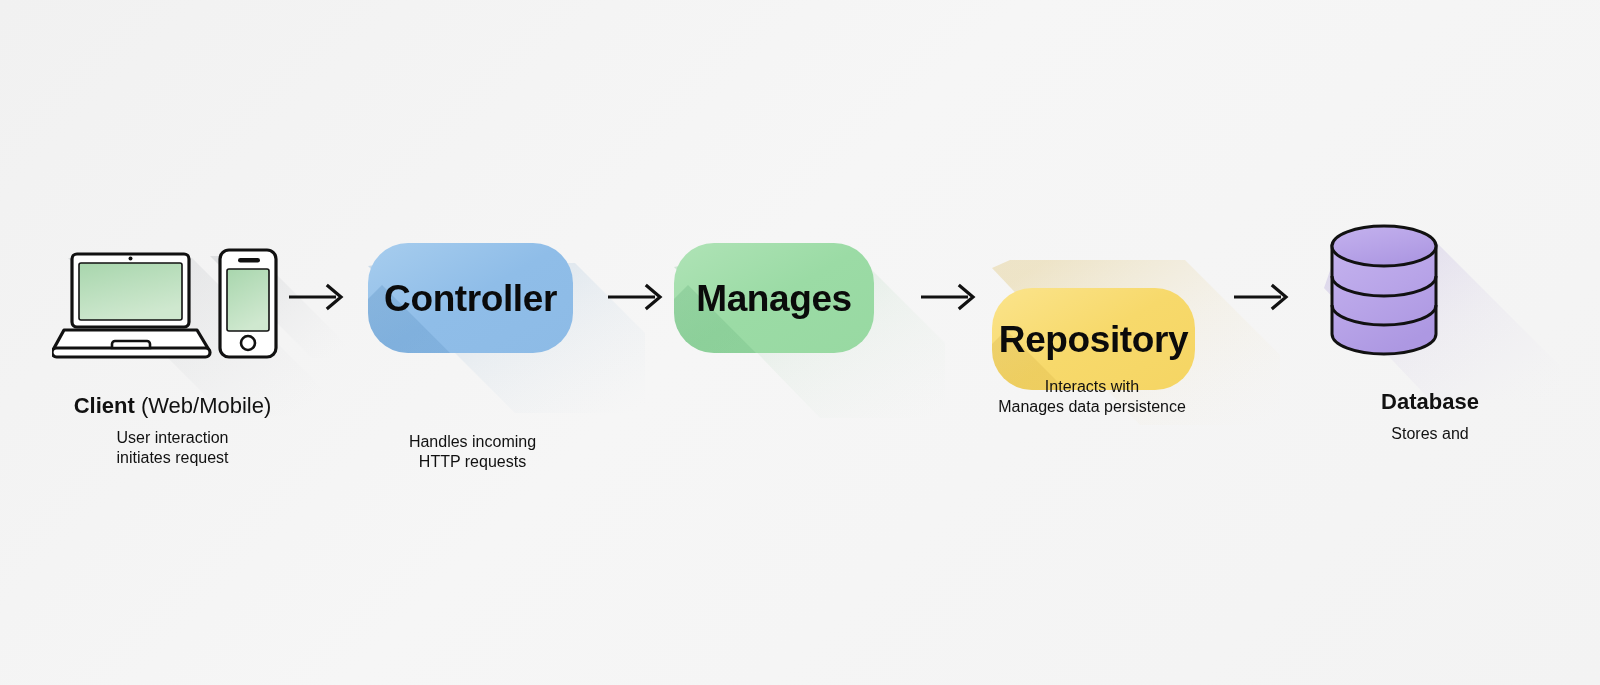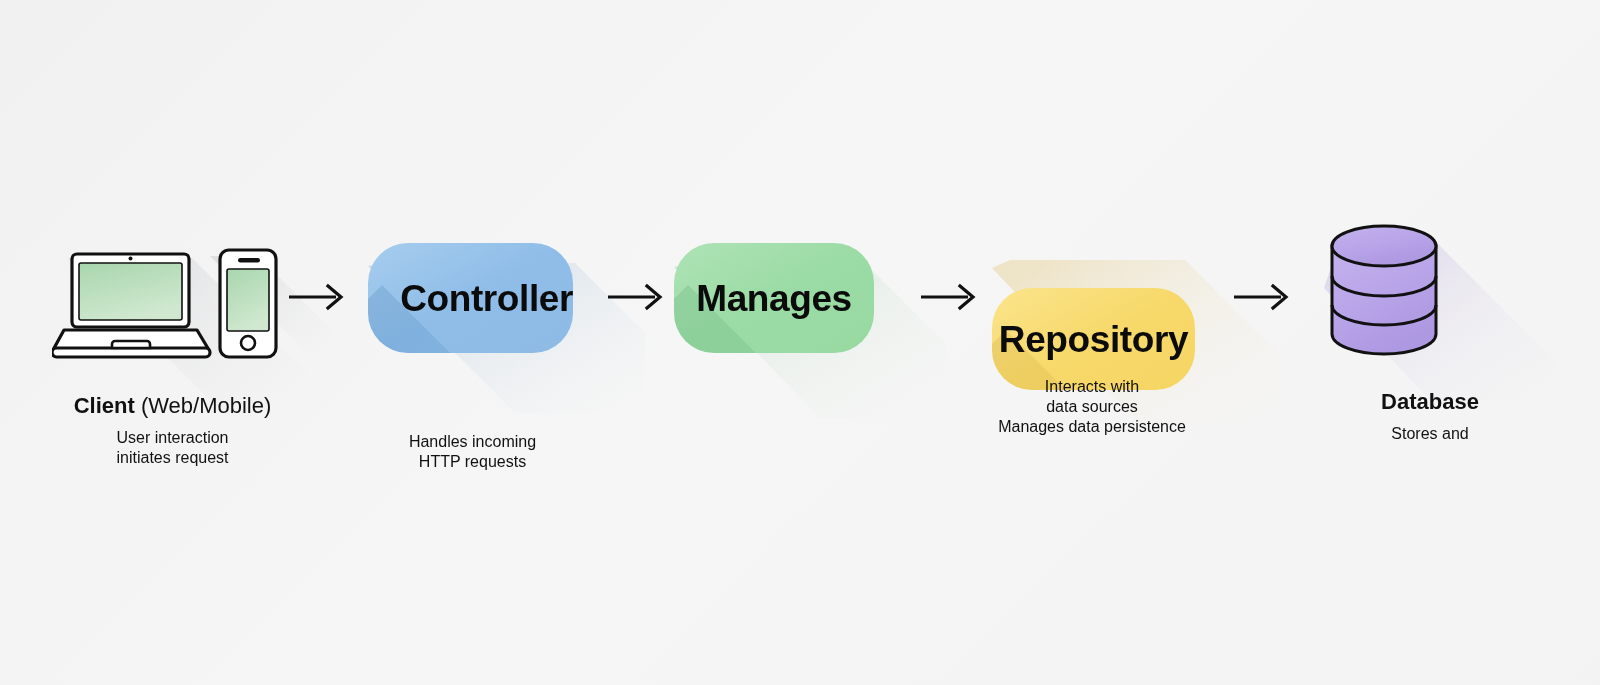--- a/index.html
+++ b/index.html
@@ -47,21 +47,21 @@
   }
   .pill-label {
     font-size: 37px;
     font-weight: bold;
     color: #0b0b0b;
     letter-spacing: -0.4px;
     line-height: 1;
     position: relative;
     z-index: 3;
   }
-  .pill-blue   { background: linear-gradient(150deg, #a7cdee 0%, #8fbde8 50%, #8dbbe6 100%); justify-content: flex-end; }
+  .pill-blue   { background: linear-gradient(150deg, #a7cdee 0%, #8fbde8 50%, #8dbbe6 100%); }
   .pill-green  { background: linear-gradient(150deg, #afe3b6 0%, #9bdba5 50%, #98d9a2 100%); }
   .pill-yellow { background: linear-gradient(150deg, #fbe48c 0%, #f7d96b 50%, #f5d563 100%); }
 
   
   .pill-inner-shade {
     position: absolute;
     inset: 0;
     border-radius: 40px;
     overflow: hidden;
     z-index: 2;
@@ -237,21 +237,20 @@
 
     <div class="pill pill-yellow" style="left:2px; top:240px; width:203px; height:102px;margin-top:48px;">
       <div class="pill-inner-shade shade-yellow">
           <i></i>
         </div>
       <span class="pill-label">Repository</span>
     </div>
 
     <div class="caption" style="left:-48px; top:377px; width:300px;">
       <div class="caption-desc">Interacts with</div>
-      <div class="caption-desc">data sources</div>
       <div class="caption-desc">Manages data persistence</div>
     </div>
   </div>
 
   <svg class="arrow" style="left:1233px; top:283px;" width="62" height="28" viewBox="0 0 62 28">
     <line x1="1" y1="14" x2="48" y2="14" stroke="#111" stroke-width="3.2"></line>
     <polyline points="40,3 53,14 40,25" fill="none" stroke="#111" stroke-width="3.2" stroke-linecap="square" stroke-linejoin="miter"></polyline>
   </svg>
 
   <div class="stage" style="left:1300px; width:300px;">

